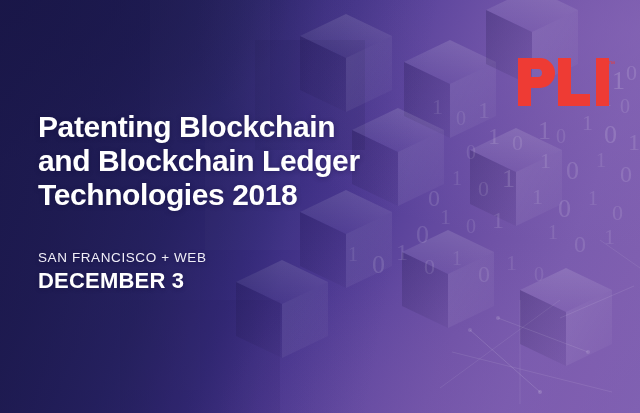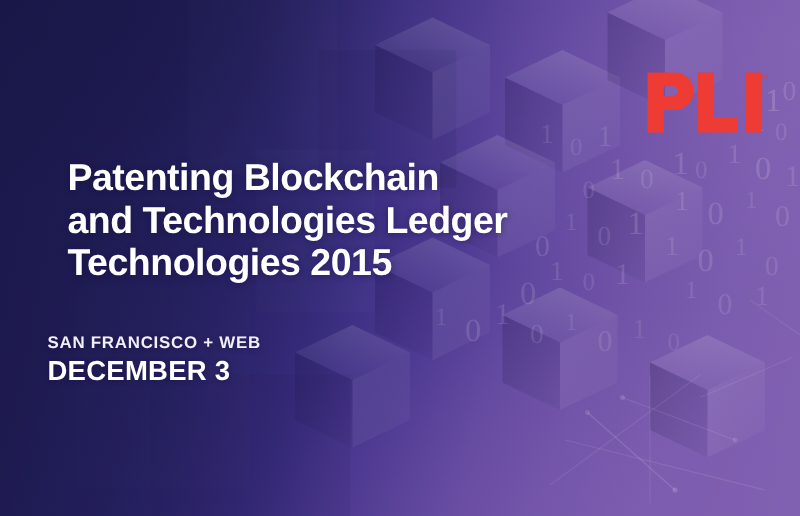--- a/index.html
+++ b/index.html
@@ -77,34 +77,34 @@
     left: 38px;
     top: 110px;
     width: 420px;
   }
   .title {
     color: #ffffff;
     font-size: 30px;
     line-height: 34px;
     font-weight: 700;
     letter-spacing: -0.4px;
-    margin: 16px;
+    margin: 0;
     text-shadow: 0 1px 5px rgba(20,15,60,0.45);
   }
   .title .ln { display:block; white-space: nowrap; }
 
   .meta {
     margin-top: 38px;
   }
   .city {
     display: block;
     color: #f0eef8;
     font-size: 13.5px;
     letter-spacing: 0.6px;
-    font-weight: 700;
+    font-weight: 400;
     line-height: 15px;
     text-shadow: 0 1px 4px rgba(20,15,60,0.45);
   }
   .date {
     display: block;
     color: #ffffff;
     font-size: 22px;
     font-weight: 700;
     letter-spacing: 0.2px;
     line-height: 25px;
@@ -261,22 +261,22 @@
       <span style="left: 432px; top: 96px; font-size: 22px; opacity: 0.1;">1</span>
       <span style="left: 456px; top: 108px; font-size: 20px; opacity: 0.09;">0</span>
       <span style="left: 478px; top: 98px; font-size: 24px; opacity: 0.1;">1</span>
     </div>
 
   <div class="left-scrim"></div>
 
   <div class="content">
     <h1 class="title">
       <span class="ln">Patenting Blockchain</span>
-      <span class="ln">and Technologies Ledger</span>
-      <span class="ln">Technologies 2015</span>
+      <span class="ln">and Blockchain Ledger</span>
+      <span class="ln">Technologies 2018</span>
     </h1>
     <div class="meta">
       <span class="city">SAN FRANCISCO + WEB</span>
       <span class="date">DECEMBER 3</span>
     </div>
   </div>
 
   <div class="logo">
     <svg width="100" height="52" viewBox="0 0 100 52" xmlns="http://www.w3.org/2000/svg">
       <g fill="#ee3b34">

